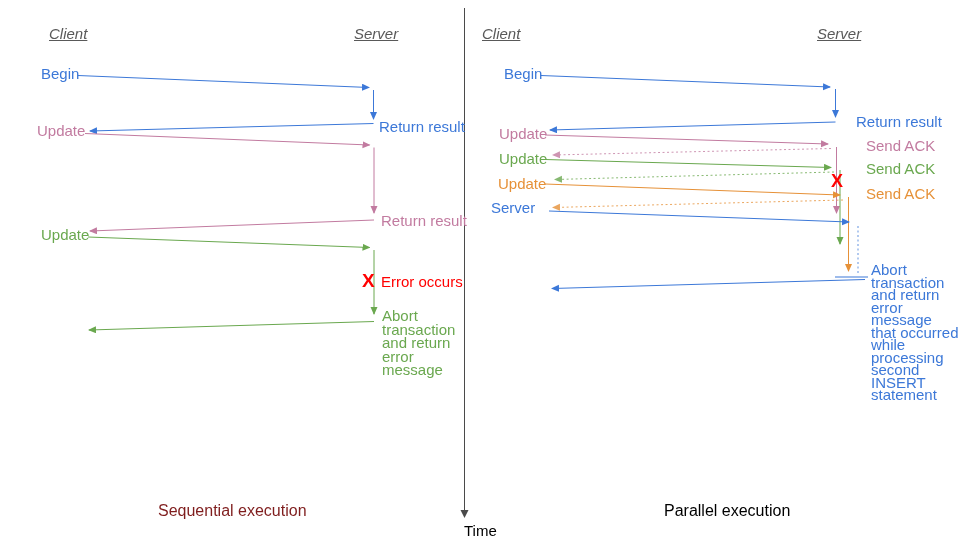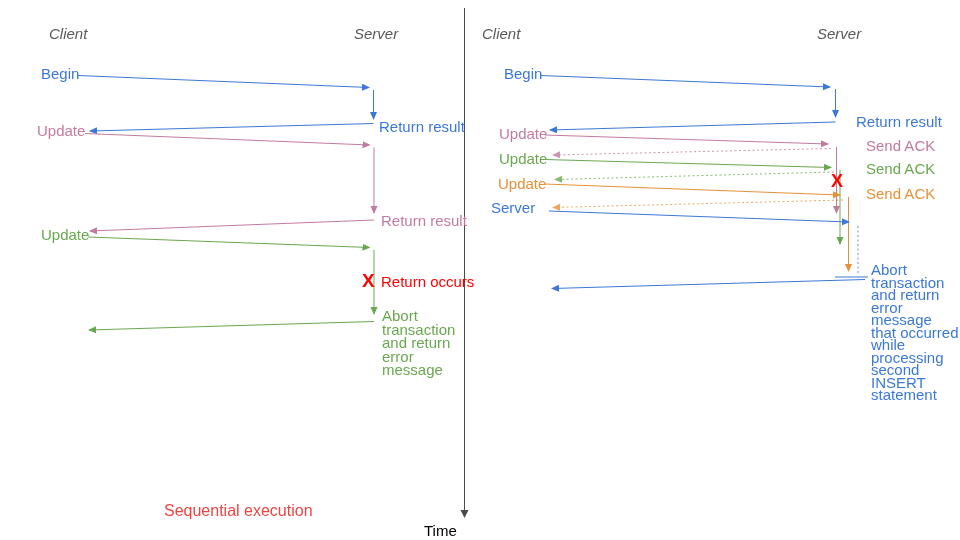--- a/index.html
+++ b/index.html
@@ -1,20 +1,20 @@
 <!DOCTYPE html>
 <html><head>
 <meta charset="utf-8">
 <style>
   html,body{margin:0;padding:0;background:#ffffff;}
   .canvas{position:relative;width:960px;height:540px;background:#ffffff;overflow:hidden;
           font-family:"Liberation Sans", sans-serif;}
   svg.layer{position:absolute;left:0;top:0;width:960px;height:540px;}
   .label{position:absolute;font-size:15px;line-height:1.15;white-space:nowrap;color:#333;}
-  .hdr{font-style:italic;font-size:15px;}
+  .hdr{font-style:italic;font-size:15px;text-decoration:underline;}
   .caption{font-size:16px;}
   .xmark{font-weight:bold;font-size:19px;line-height:1;}
   .xmark.small{font-size:18px;}
   .note{white-space:pre-line;}
   .note-l{line-height:13.5px;width:86px;}
   .note-r{line-height:12.5px;width:94px;}
 </style>
 </head>
 <body>
 
@@ -70,26 +70,26 @@
   </svg>
 
   <div class="label hdr" style="left: 49px; top: 25px; color: rgb(89, 89, 89);">Client</div>
   <div class="label hdr" style="left: 354px; top: 25px; color: rgb(89, 89, 89);">Server</div>
   <div class="label" style="left: 41px; top: 65px; color: rgb(60, 120, 216);">Begin</div>
   <div class="label" style="left: 379px; top: 118px; color: rgb(60, 120, 216);">Return result</div>
   <div class="label" style="left: 37px; top: 122px; color: rgb(194, 123, 160);">Update</div>
   <div class="label" style="left: 381px; top: 212px; color: rgb(194, 123, 160);">Return result</div>
   <div class="label" style="left: 41px; top: 226px; color: rgb(106, 168, 79);">Update</div>
   <div class="label xmark" style="left: 362px; top: 271px; color: rgb(255, 0, 0);">X</div>
-  <div class="label" style="left: 381px; top: 273px; color: rgb(255, 0, 0);">Return occurs</div>
+  <div class="label" style="left: 381px; top: 273px; color: rgb(255, 0, 0);">Error occurs</div>
   <div class="label note note-l" style="left: 382px; top: 309px; color: rgb(106, 168, 79);">Abort
 transaction
 and return
 error message</div>
-  <div class="label caption" style="left: 164px; top: 502px; color: #ef4444;">Sequential execution</div>
+  <div class="label caption" style="left: 158px; top: 502px; color: #7f1d1d;">Sequential execution</div>
 
   <div class="label hdr" style="left: 482px; top: 25px; color: rgb(89, 89, 89);">Client</div>
   <div class="label hdr" style="left: 817px; top: 25px; color: rgb(89, 89, 89);">Server</div>
   <div class="label" style="left: 504px; top: 65px; color: rgb(60, 120, 216);">Begin</div>
   <div class="label" style="left: 856px; top: 113px; color: rgb(60, 120, 216);">Return result</div>
   <div class="label" style="left: 499px; top: 125px; color: rgb(194, 123, 160);">Update</div>
   <div class="label" style="left: 866px; top: 137px; color: rgb(194, 123, 160);">Send ACK</div>
   <div class="label" style="left: 499px; top: 150px; color: rgb(106, 168, 79);">Update</div>
   <div class="label" style="left: 866px; top: 160px; color: rgb(106, 168, 79);">Send ACK</div>
   <div class="label" style="left: 498px; top: 175px; color: rgb(230, 145, 56);">Update</div>
@@ -99,16 +99,17 @@
   <div class="label note note-r" style="left: 871px; top: 264px; color: rgb(60, 120, 216);">Abort
 transaction
 and return
 error message
 that occurred
 while
 processing
 second
 INSERT
 statement</div>
+  <div class="label caption" style="left: 664px; top: 502px; color: rgb(0, 0, 0);">Parallel execution</div>
 
-  <div class="label" style="left:424px;top:522px;color:#000">Time</div>
+  <div class="label" style="left:464px;top:522px;color:#000">Time</div>
 
 </div>
 
 </body></html>

